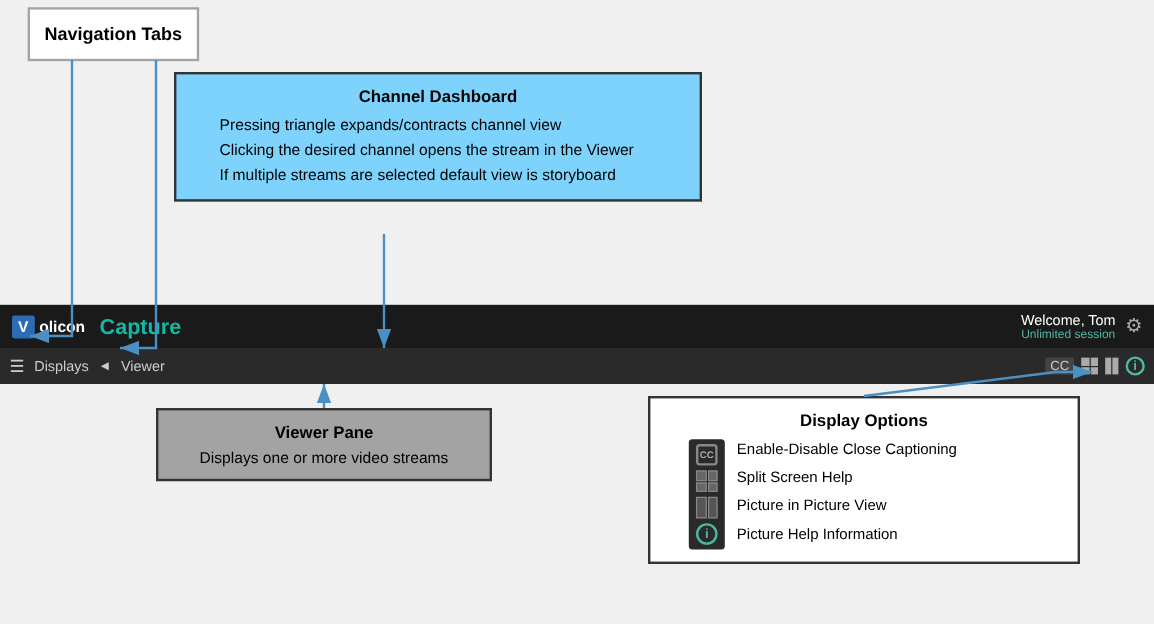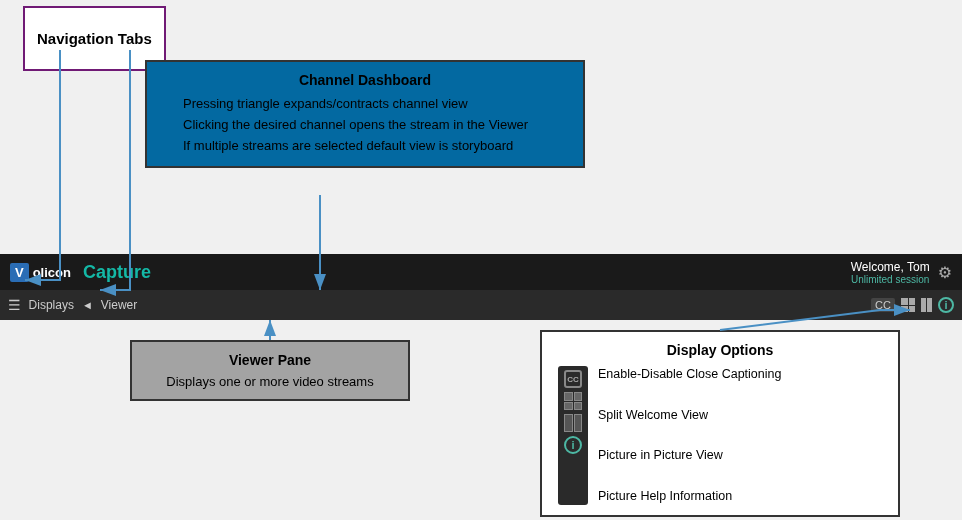--- a/index.html
+++ b/index.html
@@ -11,34 +11,34 @@
       font-size: 13px;
       position: relative;
       overflow: hidden;
     }
 
     
     .nav-tabs-box {
       position: absolute;
       top: 6px;
       left: 23px;
-      border: 2px solid #701a75;
+      border: 2px solid #a3a3a3;
       background: white;
-      padding: 22px 12px;
+      padding: 12px 12px;
       font-weight: bold;
       font-size: 15px;
     }
 
     
     .channel-dashboard-box {
       position: absolute;
       top: 60px;
       left: 145px;
       border: 2px solid #333;
-      background: #0369a1;
+      background: #7dd3fc;
       padding: 10px 16px;
       width: 440px;
     }
     .channel-dashboard-box .title {
       font-weight: bold;
       font-size: 14px;
       text-align: center;
       margin-bottom: 6px;
     }
     .channel-dashboard-box .desc {
@@ -202,21 +202,21 @@
       text-align: center;
     }
 
     
     .display-options-box {
       position: absolute;
       top: 330px;
       left: 540px;
       border: 2px solid #333;
       background: white;
-      padding: 10px 16px;
+      padding: 10px 32px;
       width: 360px;
     }
     .display-options-box .title {
       font-weight: bold;
       font-size: 14px;
       text-align: center;
       margin-bottom: 8px;
     }
 
     .display-options-items {
@@ -277,21 +277,21 @@
       font-size: 11px;
       font-weight: bold;
       display: flex;
       align-items: center;
       justify-content: center;
     }
 
     .display-text-col {
       display: flex;
       flex-direction: column;
-      gap: 23px;
+      gap: 6px;
     }
     .display-text-col span {
       font-size: 12.5px;
       line-height: 1.4;
     }
   </style>
 </head>
 <body>
 
 <div class="nav-tabs-box">
@@ -369,21 +369,21 @@
       </div>
       <div class="di-split">
         <span></span>
           <span></span>
       </div>
       <div class="di-info">i</div>
     </div>
 
     <div class="display-text-col">
       <span>Enable-Disable Close Captioning</span>
-      <span>Split Welcome View</span>
+      <span>Split Screen Help</span>
       <span>Picture in Picture View</span>
       <span>Picture Help Information</span>
     </div>
   </div>
 </div>
 
 <svg class="arrows-svg">
 
   <defs>
     <marker id="arrowhead" markerWidth="8" markerHeight="6" refX="8" refY="3" orient="auto">

